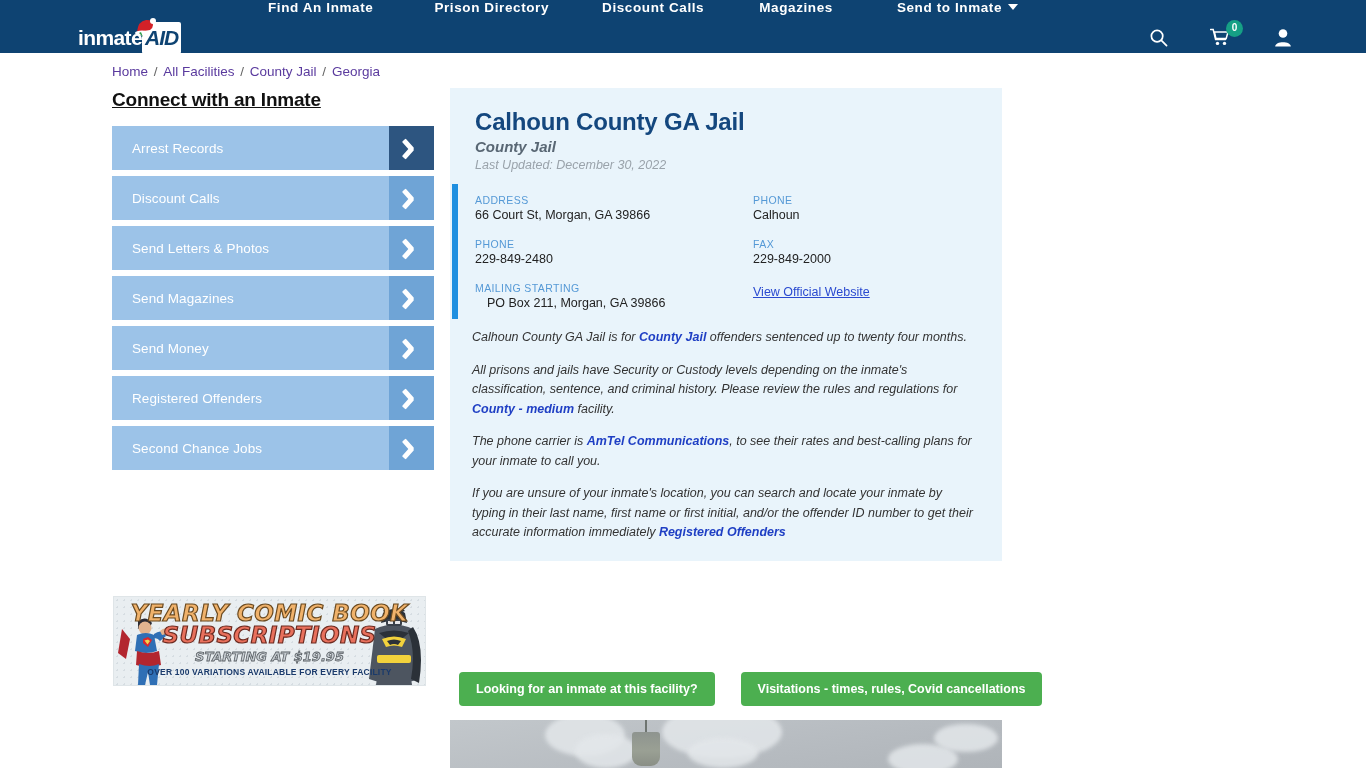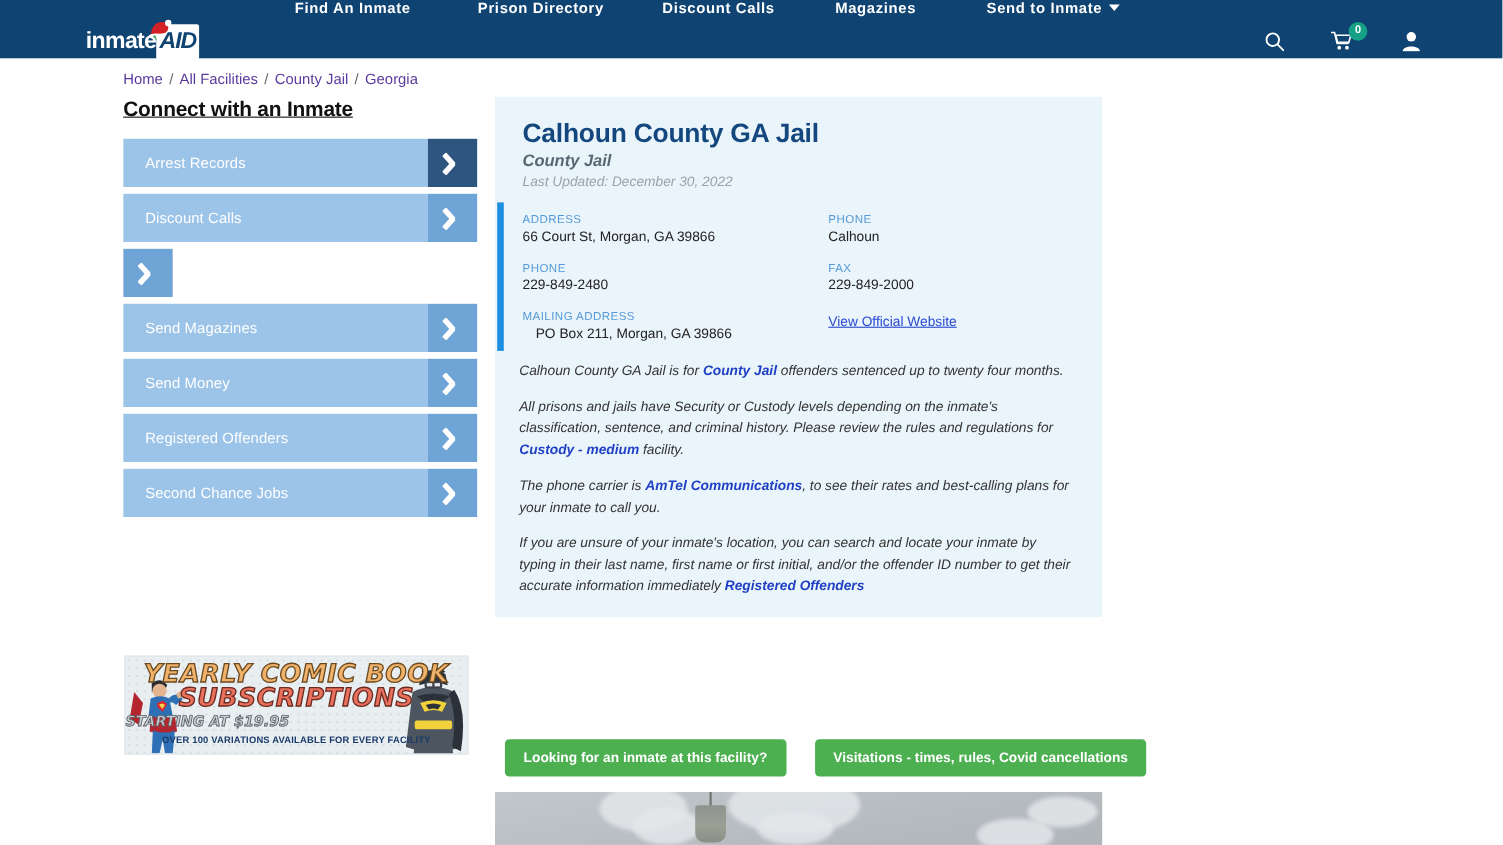--- a/index.html
+++ b/index.html
@@ -218,20 +218,21 @@
     font-style: italic;
     letter-spacing: 0.4px;
     color: #e8705c;
     -webkit-text-stroke: 1.2px #6b2a20;
     line-height: 23px;
     z-index: 3;
   }
   .ad-sub {
     position: absolute;
     top: 52px; left: 0; right: 0;
+    text-align: center;
     font-family: "DejaVu Sans", sans-serif;
     font-size: 13px;
     font-weight: bold;
     font-style: italic;
     color: #c9cfd4;
     -webkit-text-stroke: 0.8px #5b6166;
     z-index: 3;
   }
   .ad-sub2 {
     position: absolute;
@@ -455,20 +456,21 @@
           <span class="chev"></span>
         </div>
     </div>
     <div class="side-item">
       <div class="side-item-label">Discount Calls</div>
       <div class="side-item-arrow">
           <span class="chev"></span>
         </div>
     </div>
     <div class="side-item">
+      <div class="side-item-label">Send Letters &amp; Photos</div>
       <div class="side-item-arrow">
           <span class="chev"></span>
         </div>
     </div>
     <div class="side-item">
       <div class="side-item-label">Send Magazines</div>
       <div class="side-item-arrow">
           <span class="chev"></span>
         </div>
     </div>
@@ -538,37 +540,37 @@
     </div>
 
     <div class="info-block">
       <div class="accent-bar"></div>
 
       <div class="info-col">
         <div class="info-label">ADDRESS</div>
         <div class="info-value">66 Court St, Morgan, GA 39866</div>
         <div class="info-label">PHONE</div>
         <div class="info-value">229-849-2480</div>
-        <div class="info-label">MAILING ADDRESS</div>
+        <div class="info-label">MAILING STARTING</div>
         <div class="info-value last">PO Box 211, Morgan, GA 39866</div>
       </div>
 
       <div class="info-col right">
         <div class="info-label">PHONE</div>
         <div class="info-value">Calhoun</div>
         <div class="info-label">FAX</div>
         <div class="info-value">229-849-2000</div>
         <a class="official-link">View Official Website</a>
       </div>
     </div>
 
     <div class="panel-body">
       <p><span>Calhoun County GA Jail is for </span><a class="body-link">County Jail</a><span> offenders sentenced up to twenty four months.</span></p>
 
-      <p><span>All prisons and jails have Security or Custody levels depending on the inmate's classification, sentence, and criminal history. Please review the rules and regulations for </span><a class="body-link">Custody - medium</a><span> facility.</span></p>
+      <p><span>All prisons and jails have Security or Custody levels depending on the inmate's classification, sentence, and criminal history. Please review the rules and regulations for </span><a class="body-link">County - medium</a><span> facility.</span></p>
 
       <p><span>The phone carrier is </span><a class="body-link">AmTel Communications</a><span>, to see their rates and best-calling plans for your inmate to call you.</span></p>
 
       <p><span>If you are unsure of your inmate's location, you can search and locate your inmate by typing in their last name, first name or first initial, and/or the offender ID number to get their accurate information immediately </span><a class="body-link">Registered Offenders</a></p>
     </div>
   </div>
 
   <div class="btn-row">
     <button class="green-btn">Looking for an inmate at this facility?</button>
     <button class="green-btn">Visitations - times, rules, Covid cancellations</button>

